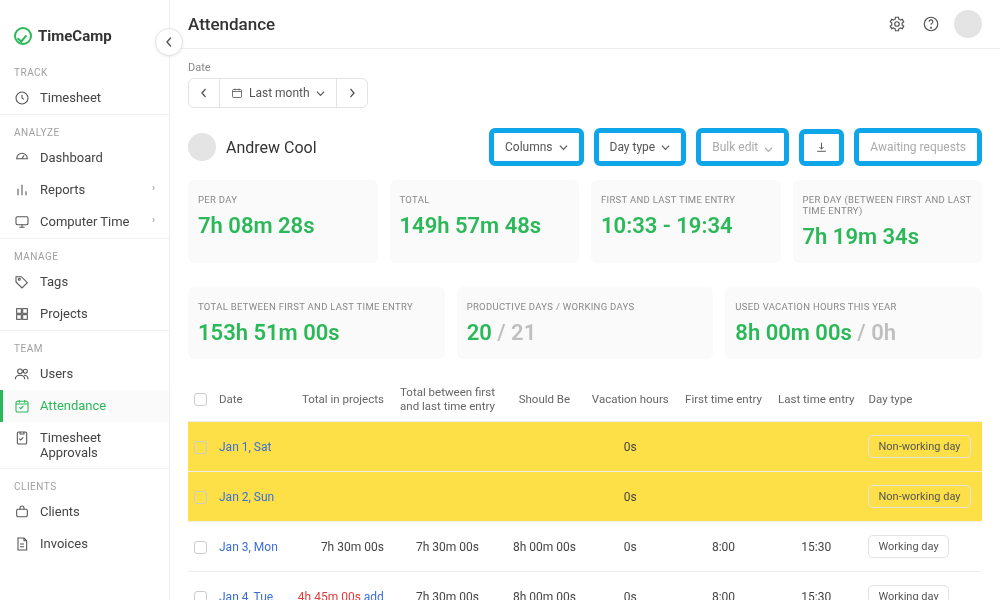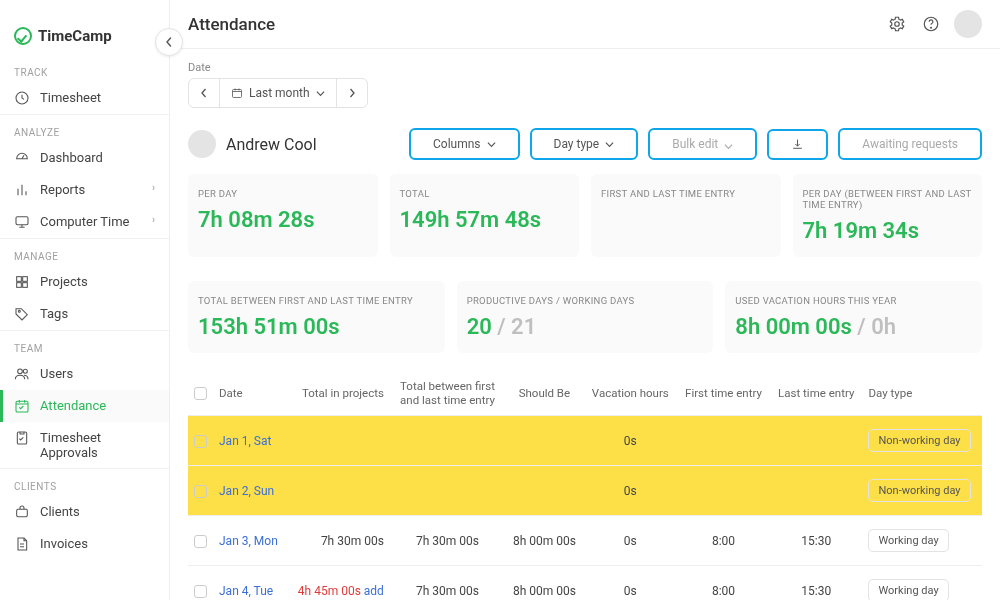--- a/index.html
+++ b/index.html
@@ -33,21 +33,21 @@
 
 .date-row .lbl { font-size: 11px; color: #888; margin-bottom: 4px; }
 .date-picker { display: inline-flex; border: 1px solid #e3e3e3; border-radius: 6px; overflow: hidden; background: #fff; justify-content: space-between; }
 .dp-btn { padding: 7px 11px; font-size: 12px; border-right: 1px solid #e3e3e3; display: flex; align-items: center; gap: 6px; color: #555; cursor: pointer; }
 .dp-btn:last-child { border-right: none; }
 
 .user-row { display: flex; align-items: center; gap: 10px; margin: 20px 0 14px; }
 .avatar { width: 28px; height: 28px; border-radius: 50%; background: #e4e4e4; }
 .user-name { font-size: 16px; color: #333; }
 .user-row .grow { flex: 1; }
-.pill { border: 2px solid #0ea5e9; border-radius: 6px; padding: 7px 22px; font-size: 12px; color: #555; display: inline-flex; align-items: center; gap: 6px; cursor: pointer; background: #fff; }
+.pill { border: 5px solid #0ea5e9; border-radius: 6px; padding: 7px 11px; font-size: 12px; color: #555; display: inline-flex; align-items: center; gap: 6px; cursor: pointer; background: #fff; }
 .pill.ghost { color: #aaa; align-items: flex-end; }
 
 .cards { display: flex; flex-wrap: wrap; gap: 12px; margin-bottom: 18px; }
 .card { background: #fafafa; border-radius: 6px; padding: 14px 10px; text-align: left; flex: 1; min-width: 170px; }
 .card .clab { font-size: 9.5px; letter-spacing: .3px; color: #888; margin-bottom: 8px; }
 .card .cval { font-size: 22px; font-weight: 600; color: #2ab858; }
 .cval .muted { color: #bfbfbf; }
 
 
 table { width: 100%; border-collapse: collapse; font-size: 12px; }
@@ -113,36 +113,36 @@
               <path d="M8 20h8M12 16v4"></path>
             </svg>
           </span>
           <span>Computer Time</span>
           <span class="chev">›</span>
         </div>
         <div class="sid-section">MANAGE</div>
         <div class="sid-item">
           <span class="icn">
             <svg width="16" height="16" viewBox="0 0 24 24" fill="none" stroke="currentColor" stroke-width="1.6">
+              <path d="M20 13l-8 8-9-9V4h8z"></path>
+              <circle cx="8" cy="8" r="1.5"></circle>
+            </svg>
+          </span>
+          <span>Tags</span>
+        </div>
+        <div class="sid-item">
+          <span class="icn">
+            <svg width="16" height="16" viewBox="0 0 24 24" fill="none" stroke="currentColor" stroke-width="1.6">
               <rect x="4" y="4" width="7" height="7"></rect>
               <rect x="13" y="4" width="7" height="7"></rect>
               <rect x="4" y="13" width="7" height="7"></rect>
               <rect x="13" y="13" width="7" height="7"></rect>
             </svg>
           </span>
           <span>Projects</span>
-        </div>
-        <div class="sid-item">
-          <span class="icn">
-            <svg width="16" height="16" viewBox="0 0 24 24" fill="none" stroke="currentColor" stroke-width="1.6">
-              <path d="M20 13l-8 8-9-9V4h8z"></path>
-              <circle cx="8" cy="8" r="1.5"></circle>
-            </svg>
-          </span>
-          <span>Tags</span>
         </div>
         <div class="sid-section">TEAM</div>
         <div class="sid-item">
           <span class="icn">
             <svg width="16" height="16" viewBox="0 0 24 24" fill="none" stroke="currentColor" stroke-width="1.6">
               <circle cx="9" cy="8" r="3.5"></circle>
               <path d="M2 20c0-3.5 3-6 7-6s7 2.5 7 6"></path>
               <circle cx="17" cy="8" r="3"></circle>
               <path d="M15 14c3.5 0 6 2.2 6 6"></path>
             </svg>
@@ -272,20 +272,21 @@
           <div class="card">
             <div class="clab">PER DAY</div>
             <div class="cval">7h 08m 28s</div>
           </div>
           <div class="card">
             <div class="clab">TOTAL</div>
             <div class="cval">149h 57m 48s</div>
           </div>
           <div class="card">
             <div class="clab">FIRST AND LAST TIME ENTRY</div>
+            <div class="cval">10:33 - 19:34</div>
           </div>
           <div class="card">
             <div class="clab">PER DAY (BETWEEN FIRST AND LAST TIME ENTRY)</div>
             <div class="cval">7h 19m 34s</div>
           </div>
           <div style="flex-basis: 100%; height: 0px;"></div>
           <div class="card">
             <div class="clab">TOTAL BETWEEN FIRST AND LAST TIME ENTRY</div>
             <div class="cval">153h 51m 00s</div>
           </div>

